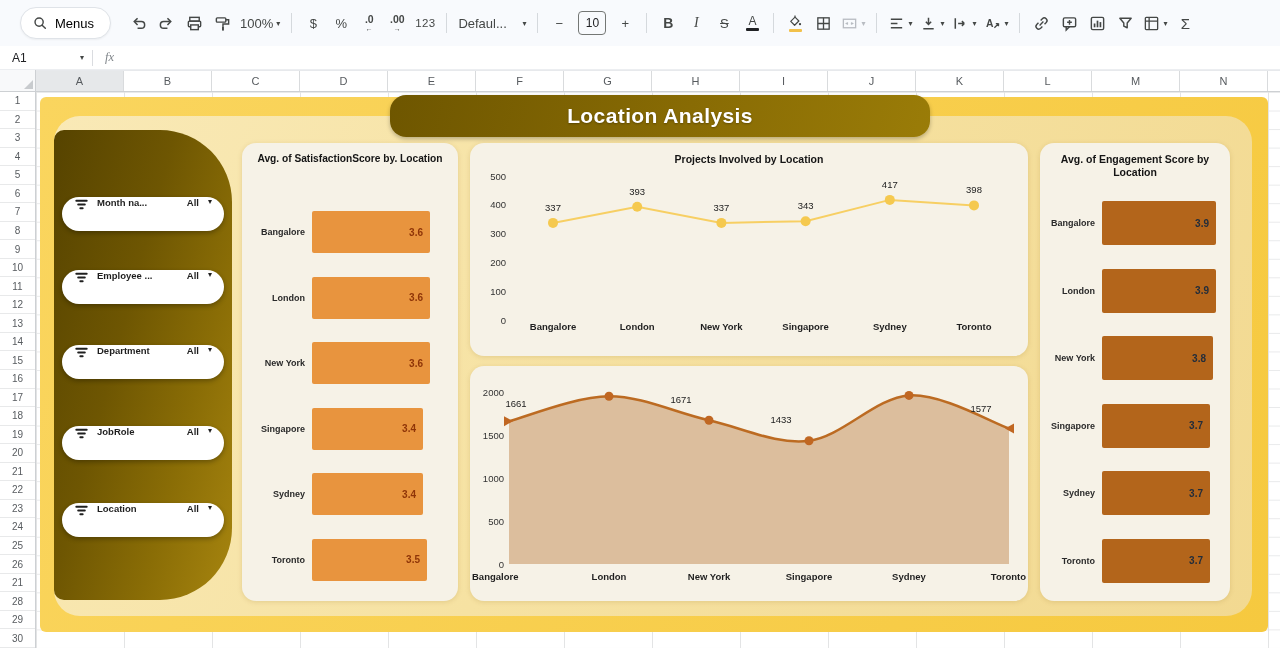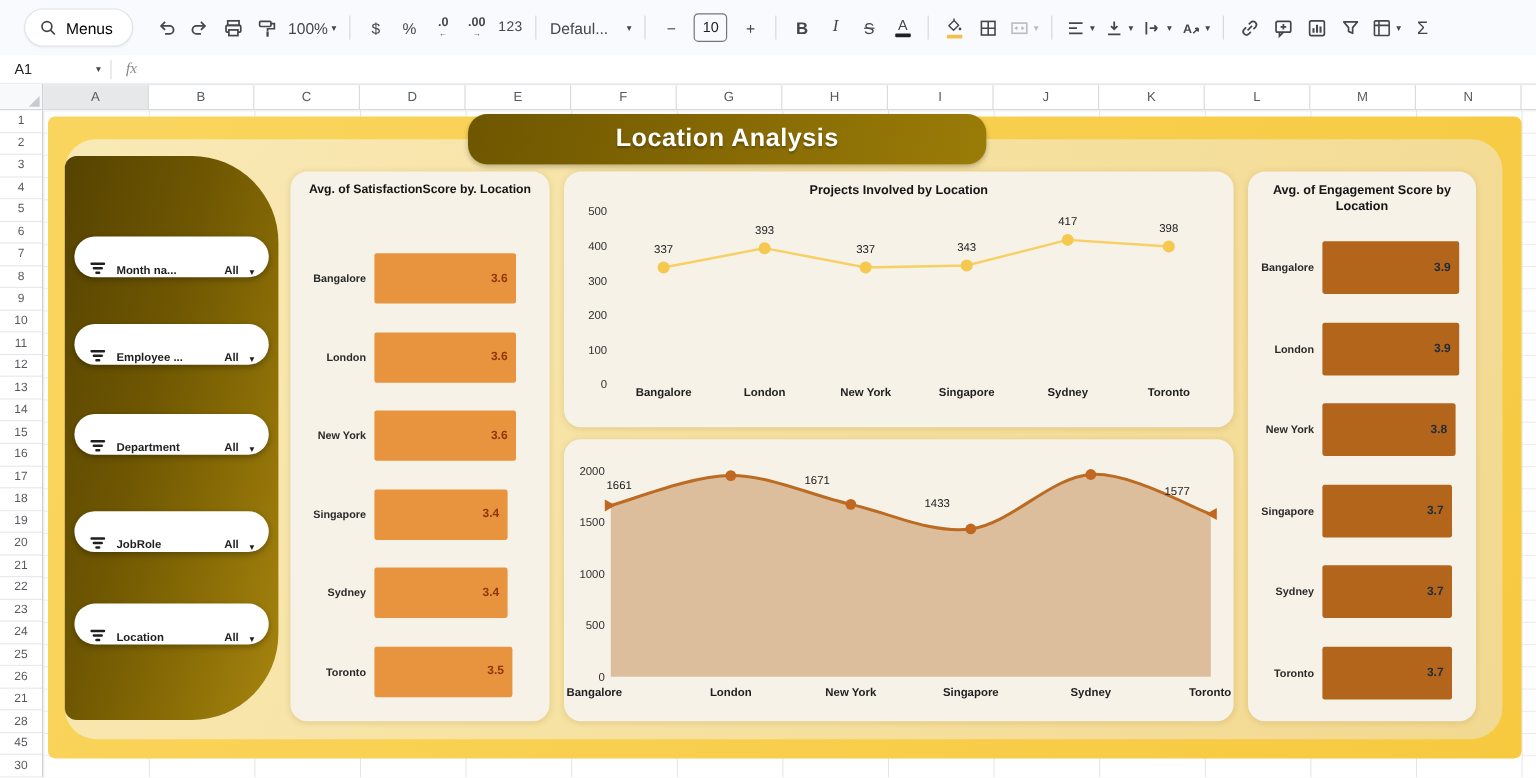--- a/index.html
+++ b/index.html
@@ -49,24 +49,24 @@
   .row-numbers{position:absolute;left:0;top:92px;width:36px;bottom:0;display:flex;flex-direction:column;background:#fff;border-right:1px solid #cdd0d3;box-sizing:border-box}
   .row-n{flex:1;display:flex;align-items:center;justify-content:center;font-size:10px;color:#575b5f;border-bottom:1px solid #e8e9ea;box-sizing:border-box}
   .sheet-grid{position:absolute;left:36px;top:92px;right:0;bottom:0;background-color:#fff;
     background-image:linear-gradient(to right,#e3e4e5 1px,transparent 1px),linear-gradient(to bottom,#e9eaeb 1px,transparent 1px);
     background-size:88px 18.533px}
 
   
   .dashboard{position:absolute;inset:0}
   .dash-frame{position:absolute;left:40px;top:97px;width:1228px;height:535px;background:linear-gradient(115deg,#FAD55E,#F6C93F);border-radius:6px}
   .dash-inner{position:absolute;left:54px;top:116px;width:1198px;height:500px;border-radius:26px;background:linear-gradient(115deg,#F9E9B6,#F6E2A2 45%,#F2D991)}
-  .banner{position:absolute;left:390px;top:95px;width:432px;height:42px;border-radius:16px;background:linear-gradient(105deg,#6E5600,#886B04 55%,#9A7C08);display:flex;align-items:center;justify-content:center;box-shadow:0 2px 4px rgba(0,0,0,.25)}
+  .banner{position:absolute;left:390px;top:95px;width:540px;height:42px;border-radius:16px;background:linear-gradient(105deg,#6E5600,#886B04 55%,#9A7C08);display:flex;align-items:center;justify-content:center;box-shadow:0 2px 4px rgba(0,0,0,.25)}
   .banner span{color:#fff;font-size:21px;font-weight:bold;letter-spacing:.4px;text-shadow:0 1px 2px rgba(0,0,0,.3)}
   .blob{position:absolute;left:54px;top:130px;width:178px;height:470px;background:linear-gradient(105deg,#564300,#6E5602 40%,#8A6D06 70%,#A7850F);border-radius:10px 72px 72px 10px}
-  .pill{position:absolute;left:8px;width:162px;height:34px;background:#fff;border-radius:17px;display:flex;align-items:flex-end;padding:0 12px;box-sizing:border-box;gap:8px;box-shadow:0 2px 5px rgba(0,0,0,.3)}
+  .pill{position:absolute;left:8px;width:162px;height:34px;background:#fff;border-radius:17px;display:flex;align-items:flex-start;padding:0 12px;box-sizing:border-box;gap:8px;box-shadow:0 2px 5px rgba(0,0,0,.3)}
   .pill .pl-label{flex:1;font-size:9.5px;font-weight:bold;color:#1f1f1f;white-space:nowrap;overflow:hidden}
   .pill .pl-value{font-size:9.5px;font-weight:bold;color:#1f1f1f}
   .pill .caret{font-size:8px;color:#1f1f1f;margin-left:1px}
 
   .panel{position:absolute;background:#F6F2E7;border-radius:14px;box-shadow:0 1px 5px rgba(140,100,20,.18)}
   #p-sat{left:242px;top:143px;width:216px;height:458px}
   #p-proj{left:470px;top:143px;width:558px;height:213px}
   #p-train{left:470px;top:366px;width:558px;height:235px}
   #p-eng{left:1040px;top:143px;width:190px;height:458px}
   .panel-title{position:absolute;top:10px;left:0;right:0;text-align:center;font-size:10.5px;font-weight:bold;color:#151515;line-height:1.25}
@@ -375,21 +375,21 @@
       <div class="row-n">19</div>
       <div class="row-n">20</div>
       <div class="row-n">21</div>
       <div class="row-n">22</div>
       <div class="row-n">23</div>
       <div class="row-n">24</div>
       <div class="row-n">25</div>
       <div class="row-n">26</div>
       <div class="row-n">21</div>
       <div class="row-n">28</div>
-      <div class="row-n">45</div>
+      <div class="row-n">29</div>
       <div class="row-n">30</div>
     </div>
   <div class="sheet-grid"></div>
 
   <div class="dashboard">
     <div class="dash-frame"></div>
     <div class="dash-inner"></div>
     <div class="blob" id="pills">
         <div class="pill" style="top: 67px;">
           <svg width="15" height="15" viewBox="0 0 16 16">

